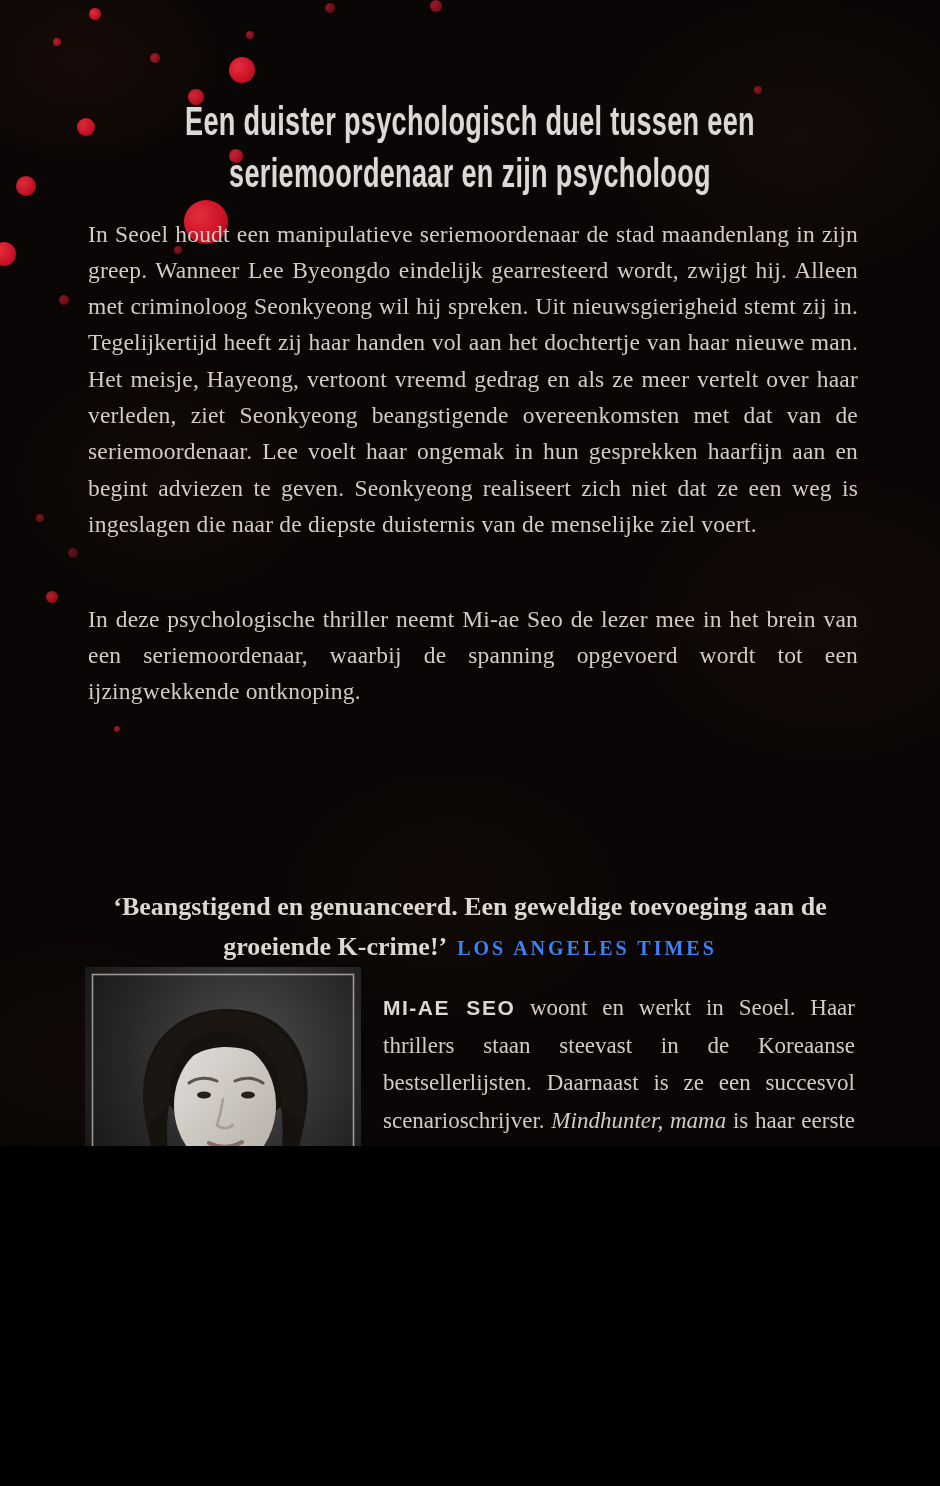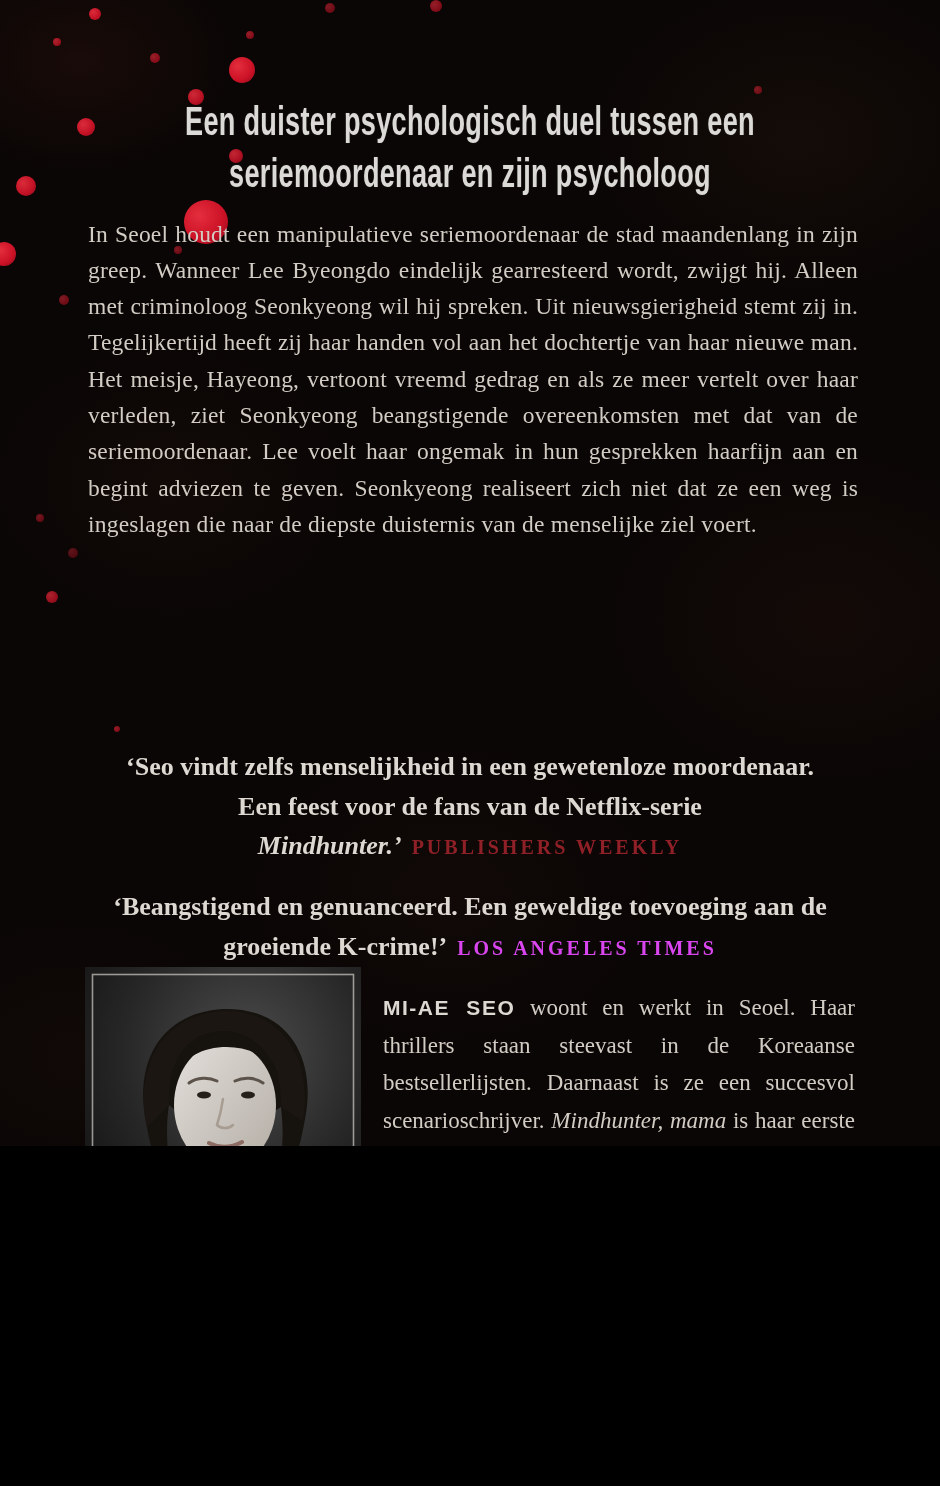--- a/index.html
+++ b/index.html
@@ -25,21 +25,21 @@
   .para-1{top:192px;}
   .para-2{top:577px;}
 
   .review{position:absolute;left:105px;width:730px;text-align:center;color:#ddd8d1;
           font-weight:bold;font-size:26px;line-height:39.5px;}
   .review-1{top:721px;}
   .review-2{top:861px;}
   .review em{font-weight:bold;}
   .review .source{font-size:20px;letter-spacing:3px;margin-left:10px;white-space:nowrap;}
   .review-1 .source{color:#8f2027;}
-  .review-2 .source{color:#d946ef;}
+  .review-2 .source{color:#3b82f6;}
 
   .bio-photo{position:absolute;left:85px;top:967px;width:276px;height:292px;}
   .bio-text{position:absolute;left:383px;top:966px;width:472px;color:#d2ccc4;
             font-size:23px;line-height:37.6px;text-align:justify;}
   .bio-text b{font-family:"Liberation Sans",sans-serif;font-size:21px;letter-spacing:1.5px;color:#ddd8d1;}
 
   .leaf{position:absolute;left:66px;top:1262px;}
 
   .barcode{position:absolute;left:600px;top:1271px;width:245px;height:186px;background:#f6f5f3;
            border-radius:5px;display:flex;flex-direction:column;align-items:center;box-shadow:0 0 0 1px #d9d7d3 inset;}
@@ -91,24 +91,22 @@
       <div class="drop" style="left: 924px; top: 1414px; height: 20px; width: 20px; opacity: 0.85;"></div>
       <div class="drop" style="left: 835px; top: 1283px; height: 4px; width: 4px; opacity: 0.4;"></div>
     </div>
 
   <h1 class="tagline">
     <span>Een duister psychologisch duel tussen een</span><br>
     <span>seriemoordenaar en zijn psycholoog</span>
   </h1>
 
   <p class="para para-1">In Seoel houdt een manipulatieve seriemoordenaar de stad maandenlang in zijn greep. Wanneer Lee Byeongdo eindelijk gearresteerd wordt, zwijgt hij. Alleen met criminoloog Seonkyeong wil hij spreken. Uit nieuwsgierigheid stemt zij in. Tegelijkertijd heeft zij haar handen vol aan het dochtertje van haar nieuwe man. Het meisje, Hayeong, vertoont vreemd gedrag en als ze meer vertelt over haar verleden, ziet Seonkyeong beangstigende overeenkomsten met dat van de seriemoordenaar. Lee voelt haar ongemak in hun gesprekken haarfijn aan en begint adviezen te geven. Seonkyeong realiseert zich niet dat ze een weg is ingeslagen die naar de diepste duisternis van de menselijke ziel voert.</p>
-
-  <p class="review review-1">
-    <span>‘Seo vindt zelfs menselijkheid in een gewetenloze moordenaar. Een feest voor de fans van de Netflix-serie </span><em>Mindhunter.’</em><span class="source">PUBLISHERS WEEKLY</span>
-  </p>
+  <p class="para para-2">In deze psychologische thriller neemt Mi-ae Seo de lezer mee in het brein van een seriemoordenaar, waarbij de spanning opgevoerd wordt tot een ijzingwekkende ontknoping.</p>
+
 
   <p class="review review-2">
     <span>‘Beangstigend en genuanceerd. Een geweldige toevoeging aan de groeiende K-crime!’</span><span class="source">LOS ANGELES TIMES</span>
   </p>
 
   <div class="bio-photo">
     <svg width="276" height="292" viewBox="0 0 276 292">
       <defs>
         <radialGradient id="pbg" cx="58%" cy="30%" r="80%">
           <stop offset="0%" stop-color="#4d4d4d"></stop>

